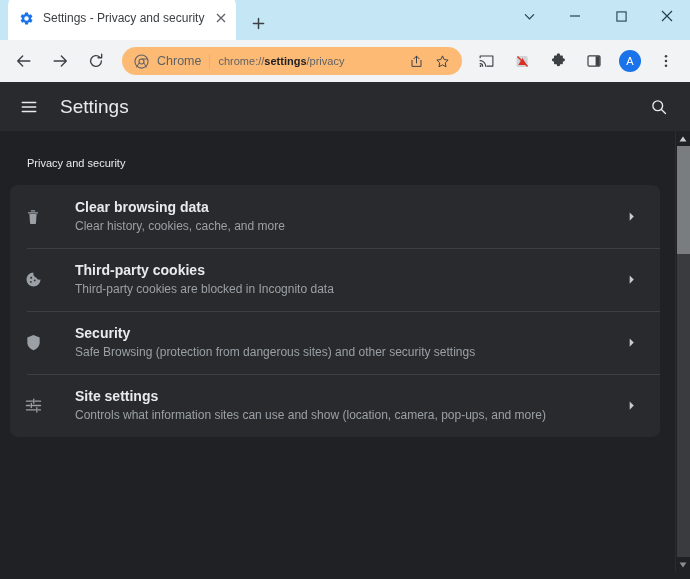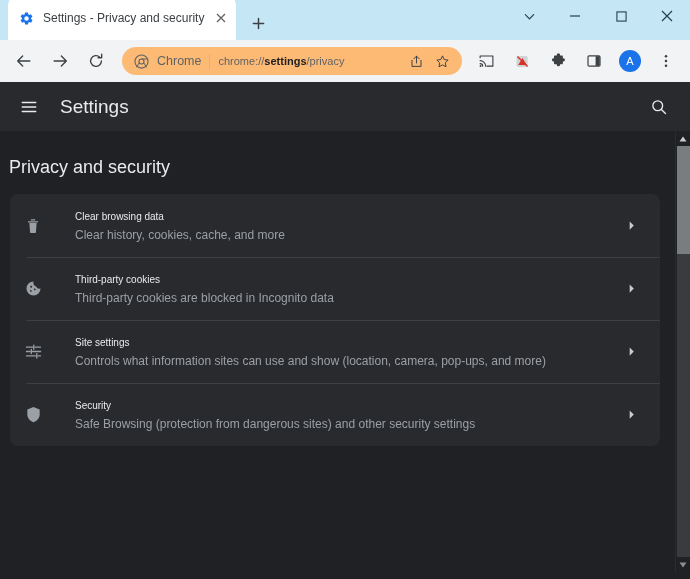--- a/index.html
+++ b/index.html
@@ -207,22 +207,22 @@
 
   
   .content {
     position: relative;
     height: 441px;
     background: #202124;
     overflow: hidden;
   }
   .section-title {
     color: #e8eaed;
-    font-size: 18px;
-    padding: 26px 0 16px 9px;
+    font-size: 11px;
+    padding: 26px 0 16px 27px;
   }
   .card {
     margin: 0 30px 0 10px;
     background: #292a2d;
     border-radius: 8px;
     overflow: hidden;
   }
   .row {
     position: relative;
     display: flex;
@@ -247,23 +247,24 @@
     align-items: center;
     justify-content: center;
     color: #9aa0a6;
   }
   .row-text {
     flex: 1;
     min-width: 0;
     padding-left: 19px;
   }
   .row-title {
-    font-size: 10px;
+    font-size: 14px;
     color: #e8eaed;
     line-height: 17px;
+    font-weight: bold;
   }
   .row-sub {
     font-size: 12px;
     color: #9aa0a6;
     line-height: 17px;
     margin-top: 2px;
     white-space: nowrap;
     overflow: hidden;
     text-overflow: ellipsis;
   }
@@ -501,47 +502,47 @@
         <div class="row-arrow">
           <svg width="11" height="11" viewBox="0 0 12 12" fill="#c8ccd0">
               <path d="M4 1.5 L8.5 6 L4 10.5 Z"></path>
             </svg>
         </div>
       </div>
 
 
       <div class="row">
         <div class="row-icon">
+          <svg width="19" height="19" viewBox="0 0 20 20" fill="#9aa0a6">
+            <path d="M10 2 L16.5 4.7 V9.7c0 4-2.8 7.3-6.5 8.4C6.3 17 3.5 13.7 3.5 9.7V4.7L10 2z"></path>
+          </svg>
+        </div>
+        <div class="row-text">
+          <div class="row-title">Security</div>
+          <div class="row-sub">Safe Browsing (protection from dangerous sites) and other security settings</div>
+        </div>
+        <div class="row-arrow">
+          <svg width="11" height="11" viewBox="0 0 12 12" fill="#c8ccd0">
+              <path d="M4 1.5 L8.5 6 L4 10.5 Z"></path>
+            </svg>
+        </div>
+      </div>
+
+      <div class="row">
+        <div class="row-icon">
           <svg width="19" height="19" viewBox="0 0 20 20" stroke="#9aa0a6" stroke-width="1.4" fill="none" stroke-linecap="round">
             <path d="M2.6 5.4 H9 M11.6 5.4 H17.4"></path>
             <path d="M2.6 10 H6.4 M9 10 H17.4"></path>
             <path d="M2.6 14.6 H12.2 M14.8 14.6 H17.4"></path>
             <path d="M10.3 3.2 V7.6 M7.7 7.8 V12.2 M13.5 12.4 V16.8"></path>
           </svg>
         </div>
         <div class="row-text">
           <div class="row-title">Site settings</div>
           <div class="row-sub">Controls what information sites can use and show (location, camera, pop-ups, and more)</div>
-        </div>
-        <div class="row-arrow">
-          <svg width="11" height="11" viewBox="0 0 12 12" fill="#c8ccd0">
-              <path d="M4 1.5 L8.5 6 L4 10.5 Z"></path>
-            </svg>
-        </div>
-      </div>
-
-      <div class="row">
-        <div class="row-icon">
-          <svg width="19" height="19" viewBox="0 0 20 20" fill="#9aa0a6">
-            <path d="M10 2 L16.5 4.7 V9.7c0 4-2.8 7.3-6.5 8.4C6.3 17 3.5 13.7 3.5 9.7V4.7L10 2z"></path>
-          </svg>
-        </div>
-        <div class="row-text">
-          <div class="row-title">Security</div>
-          <div class="row-sub">Safe Browsing (protection from dangerous sites) and other security settings</div>
         </div>
         <div class="row-arrow">
           <svg width="11" height="11" viewBox="0 0 12 12" fill="#c8ccd0">
               <path d="M4 1.5 L8.5 6 L4 10.5 Z"></path>
             </svg>
         </div>
       </div>
 
     </div>
 

